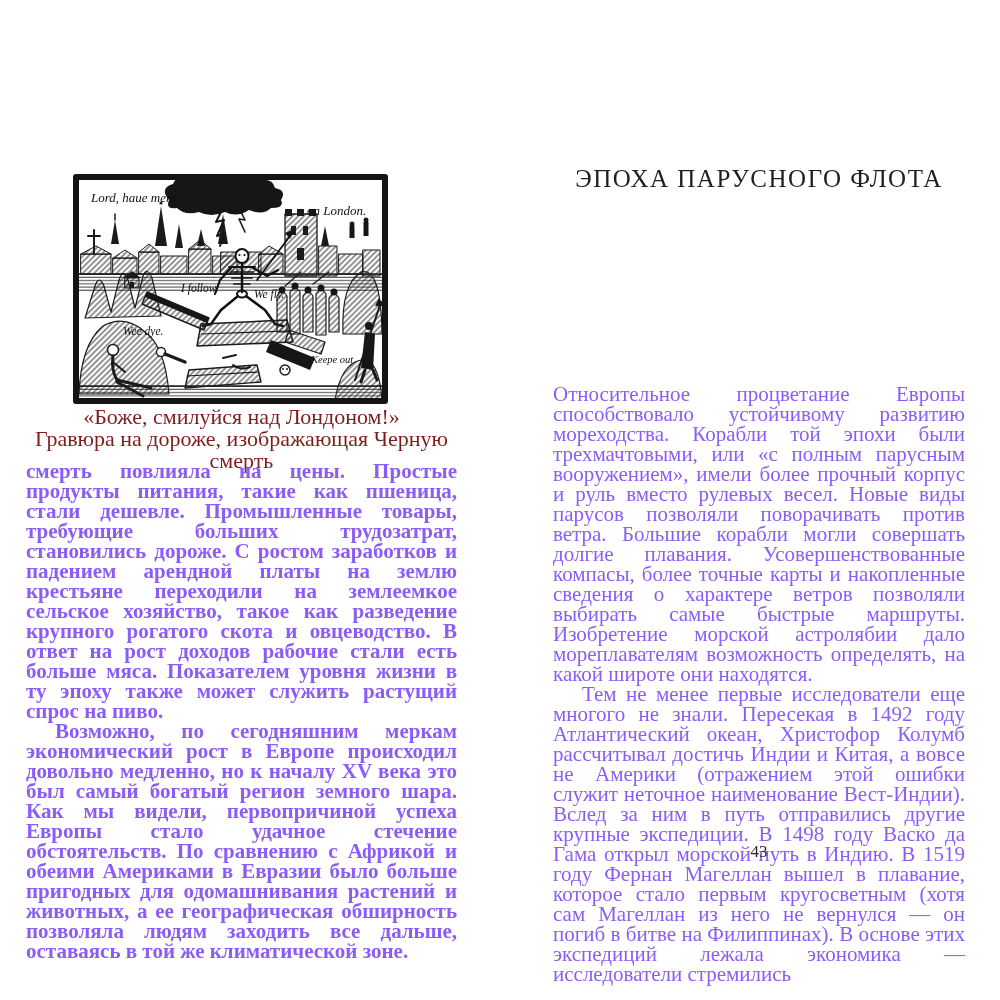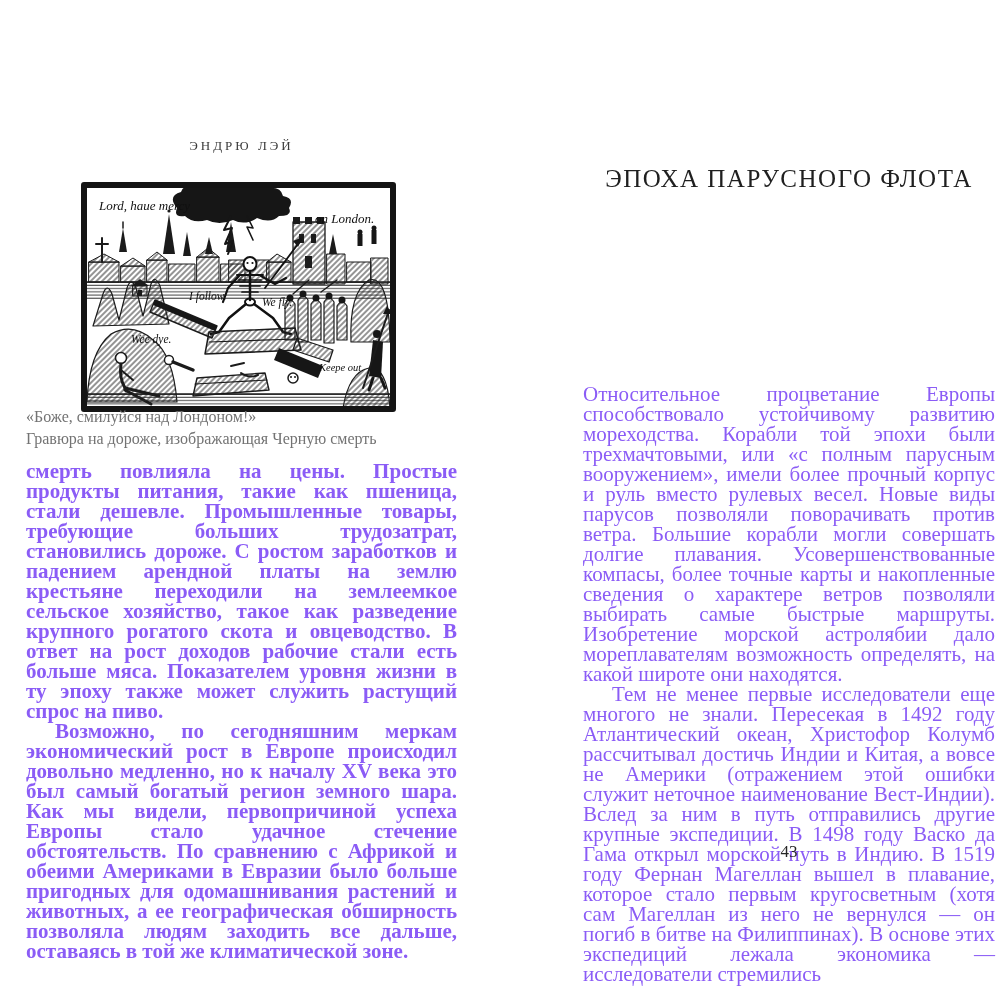--- a/index.html
+++ b/index.html
@@ -3,32 +3,32 @@
 <meta charset="utf-8">
 <style>
   html,body{margin:0;padding:0;}
   body{
     width:1000px;height:1000px;position:relative;background:#ffffff;
     font-family:"Liberation Serif","DejaVu Serif",serif;color:#262626;
     -webkit-font-smoothing:antialiased;overflow:hidden;
   }
   .page{position:absolute;top:0;height:1000px;}
   .page-left{left:26px;width:431px;}
-  .page-right{left:583px;width:412px;}
+  .page-right{left:553px;width:412px;}
 
   .running-head{
     position:absolute;top:138px;left:0;width:100%;text-align:center;
     font-size:13px;letter-spacing:3px;color:#3a3a3a;
   }
   .woodcut{
-    position:absolute;left:47px;top:174px;width:315px;height:230px;margin:8px;
+    position:absolute;left:47px;top:174px;width:315px;height:230px;margin:0;
   }
   .caption{
-    position:absolute;top:406px;left:0;width:100%;text-align:left;
-    font-size:16px;line-height:22px;color:#737373;
+    position:absolute;top:406px;left:0;width:100%;text-align:center;
+    font-size:22px;line-height:22px;color:#7f1d1d;
   }
   .body-text{
     position:absolute;left:0;width:100%;
     font-size:21px;line-height:20px;text-align:justify;color:#8b5cf6;
   }
   .body-text p{margin:0;padding:0;}
   .body-text p.indent{text-indent:29px;}
   .page-left .body-text{top:461px;font-weight:bold;}
   .page-right .body-text{top:384px;}
 
@@ -41,21 +41,20 @@
     font-size:17px;color:#262626;
   }
   svg text{font-family:"Liberation Serif","DejaVu Serif",serif;font-style:italic;fill:#101010;}
 </style>
 </head>
 <body>
 
 <div>
 
   <section class="page page-left">
-    <div class="running-head">ЭНДРЮ ЛЭЙ</div>
 
     <figure class="woodcut">
       <svg viewBox="0 0 315 230" width="315" height="230">
         <defs>
           <pattern id="pd" patternUnits="userSpaceOnUse" width="4" height="4" patternTransform="rotate(45)">
             <line x1="1" y1="0" x2="1" y2="4" stroke="#2a2a2a" stroke-width="1"></line>
           </pattern>
           <pattern id="ph" patternUnits="userSpaceOnUse" width="6" height="3.2">
             <line x1="0" y1="1" x2="6" y2="1" stroke="#2a2a2a" stroke-width="0.9"></line>
           </pattern>

